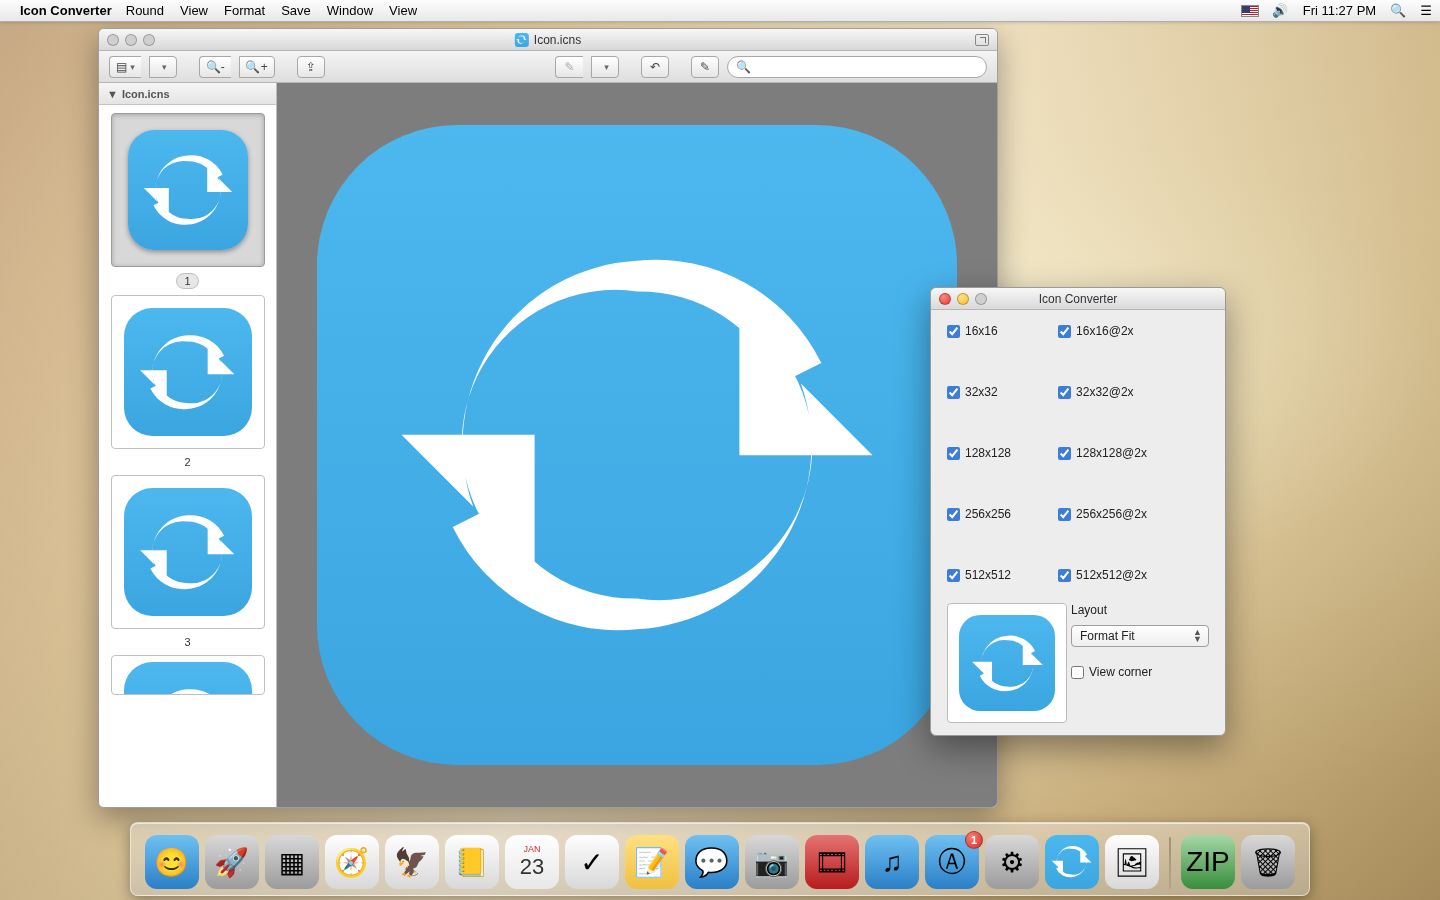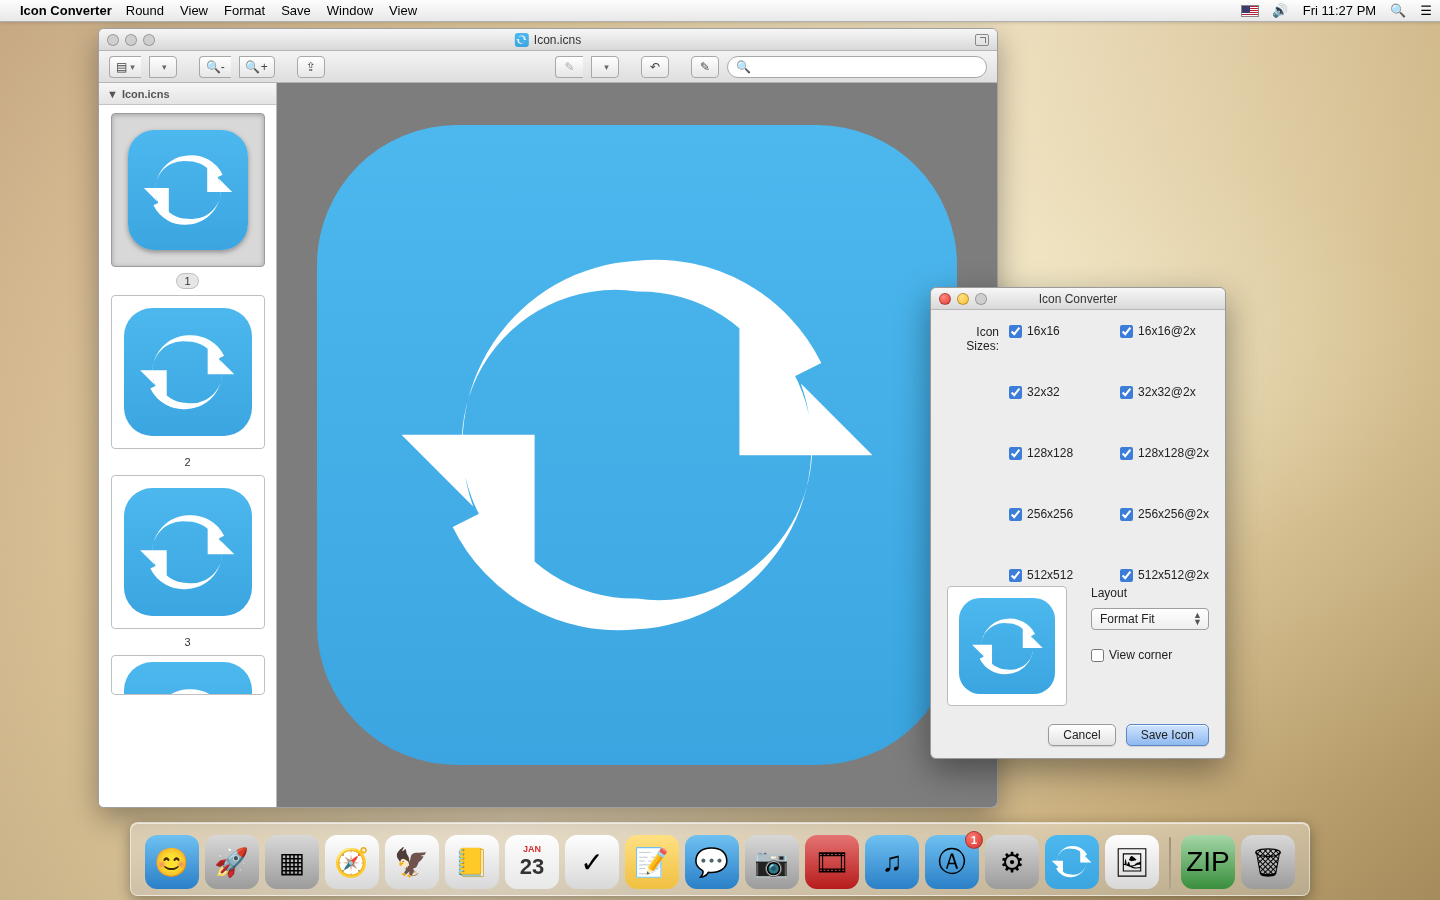--- a/index.html
+++ b/index.html
@@ -70,21 +70,21 @@
   background:#ededed; box-shadow:0 12px 34px rgba(0,0,0,.4); z-index:50; }
 .dlg-title { height:22px; background:linear-gradient(#f7f7f7,#d9d9d9); border-bottom:1px solid #b8b8b8;
   border-radius:6px 6px 0 0; display:flex; align-items:center; padding:0 8px; position:relative; }
 .dlg-title .title-center { font-size:12px; }
 .dlg-body { padding:14px 16px 12px; font-size:12px; color:#222; }
 .sizes-row { display:flex; gap:10px; }
 .sizes-label { width:68px; text-align:right; padding-top:1px; }
 .sizes-grid { display:grid; grid-template-columns:auto auto; column-gap:10px; row-gap:7px;gap:47px; }
 .chk { display:inline-flex; align-items:center; gap:5px; }
 .chk input { width:13px; height:13px; accent-color:#3b7dd8; }
-.section2 { display:flex; gap:24px; margin-top:4px; }
+.section2 { display:flex; gap:4px; margin-top:21px; }
 .preview-box { width:120px; height:120px; background:#fff; border:1px solid #bcbcbc; border-radius:4px;
   display:flex; align-items:center; justify-content:center; }
 .layout-col { flex:1; display:flex; flex-direction:column; gap:8px; }
 .select { height:22px; border:1px solid #9e9e9e; border-radius:4px; background:linear-gradient(#fff,#eee);
   display:flex; align-items:center; justify-content:space-between; padding:0 6px 0 8px; font-size:12px; }
 .select .arrows{font-size:9px;color:#555;line-height:7px;display:flex;flex-direction:column;}
 .dlg-buttons { display:flex; justify-content:flex-end; gap:10px; margin-top:18px; }
 .btn { height:22px; padding:0 14px; border:1px solid #9a9a9a; border-radius:5px;
   background:linear-gradient(#fff,#e3e3e3); font-size:12px; display:inline-flex; align-items:center;
   box-shadow:0 1px 0 rgba(255,255,255,.7) inset, 0 1px 1px rgba(0,0,0,.12); }
@@ -248,21 +248,20 @@
       <div class="tl red"></div>
       <div class="tl yel"></div>
       <div class="tl gray"></div>
     </div>
     <div class="title-center">
         <span>Icon Converter</span>
       </div>
   </div>
   <div class="dlg-body">
     <div class="sizes-row">
-      <div class="sizes-label">Icon Sizes:</div>
       <div class="sizes-grid">
         <label class="chk">
             <input type="checkbox" checked="" style="">
             <span>16x16</span>
           </label>
         <label class="chk">
             <input type="checkbox" checked="" style="">
             <span>16x16@2x</span>
           </label>
         <label class="chk">
@@ -315,39 +314,31 @@
               <span>▲</span>
               <span>▼</span>
             </span>
         </div>
         <label class="chk" style="margin-top:10px">
           <input type="checkbox" style="">
             <span>View corner</span>
         </label>
       </div>
     </div>
-    <div class="dlg-buttons">
-      <div class="btn">
-          <span>Cancel</span>
-        </div>
-      <div class="btn primary">
-          <span>Save Icon</span>
-        </div>
-    </div>
   </div>
 </div>
 
 <div class="dock">
   <div class="dock-item blue">😊</div>
   <div class="dock-item gray">🚀</div>
   <div class="dock-item gray">▦</div>
   <div class="dock-item white">🧭</div>
   <div class="dock-item white">🦅</div>
   <div class="dock-item white">📒</div>
-  <div class="dock-item white" style="flex-direction:column;font-size:9px;color:#d32f2f;font-weight:bold;background:linear-gradient(#fefefe,#e8e8e8)">
+  <div class="dock-item white" style="flex-direction:column;font-size:9px;color:#d32f2f;font-weight:normal;background:linear-gradient(#fefefe,#e8e8e8)">
     <span>JAN</span>
     <span style="font-size:22px;color:#333">23</span>
   </div>
   <div class="dock-item white">✓</div>
   <div class="dock-item yellow">📝</div>
   <div class="dock-item blue">💬</div>
   <div class="dock-item gray">📷</div>
   <div class="dock-item red">🎞</div>
   <div class="dock-item blue">♫</div>
   <div class="dock-item blue">Ⓐ

